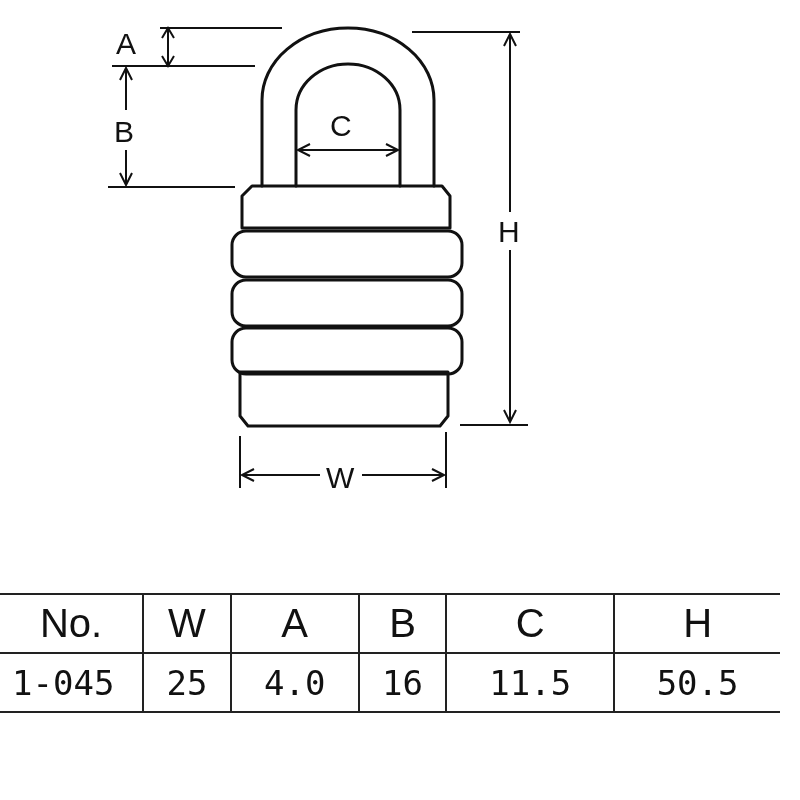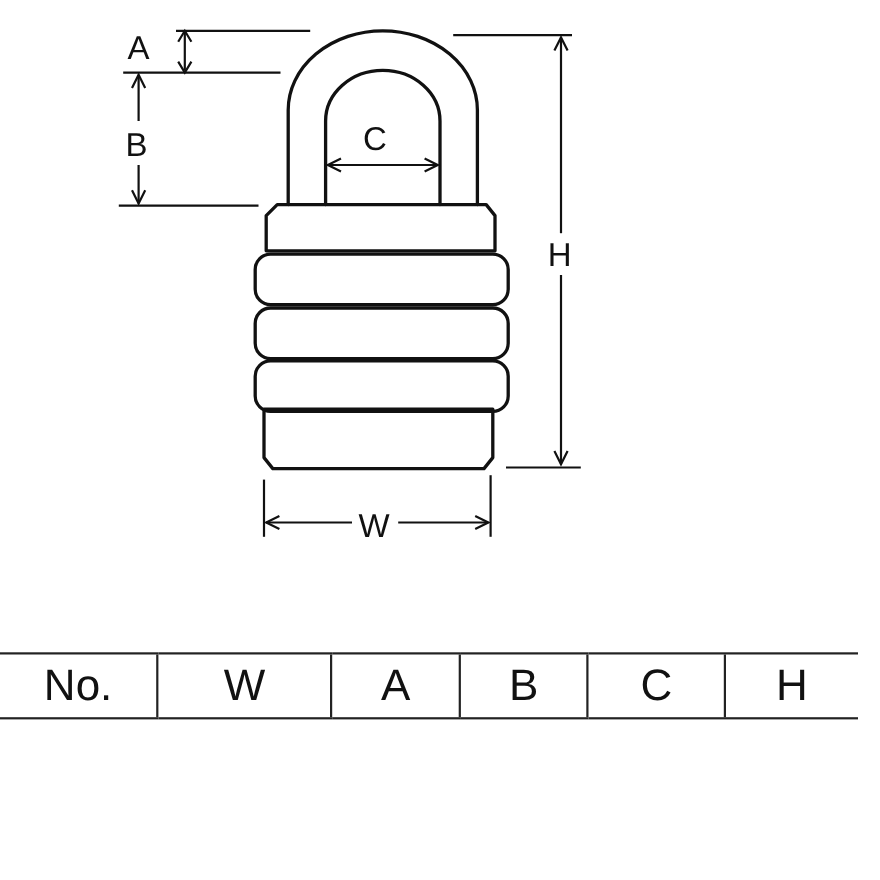--- a/index.html
+++ b/index.html
@@ -72,14 +72,22 @@
     <tr>
       <th class="col-no">No.</th>
       <th>W</th>
       <th>A</th>
       <th>B</th>
       <th>C</th>
       <th>H</th>
     </tr>
   </thead>
   <tbody>
+    <tr>
+      <td class="left">1-045</td>
+      <td>25</td>
+      <td>4.0</td>
+      <td>16</td>
+      <td>11.5</td>
+      <td>50.5</td>
+    </tr>
   </tbody>
 </table>
 
 </body></html>

